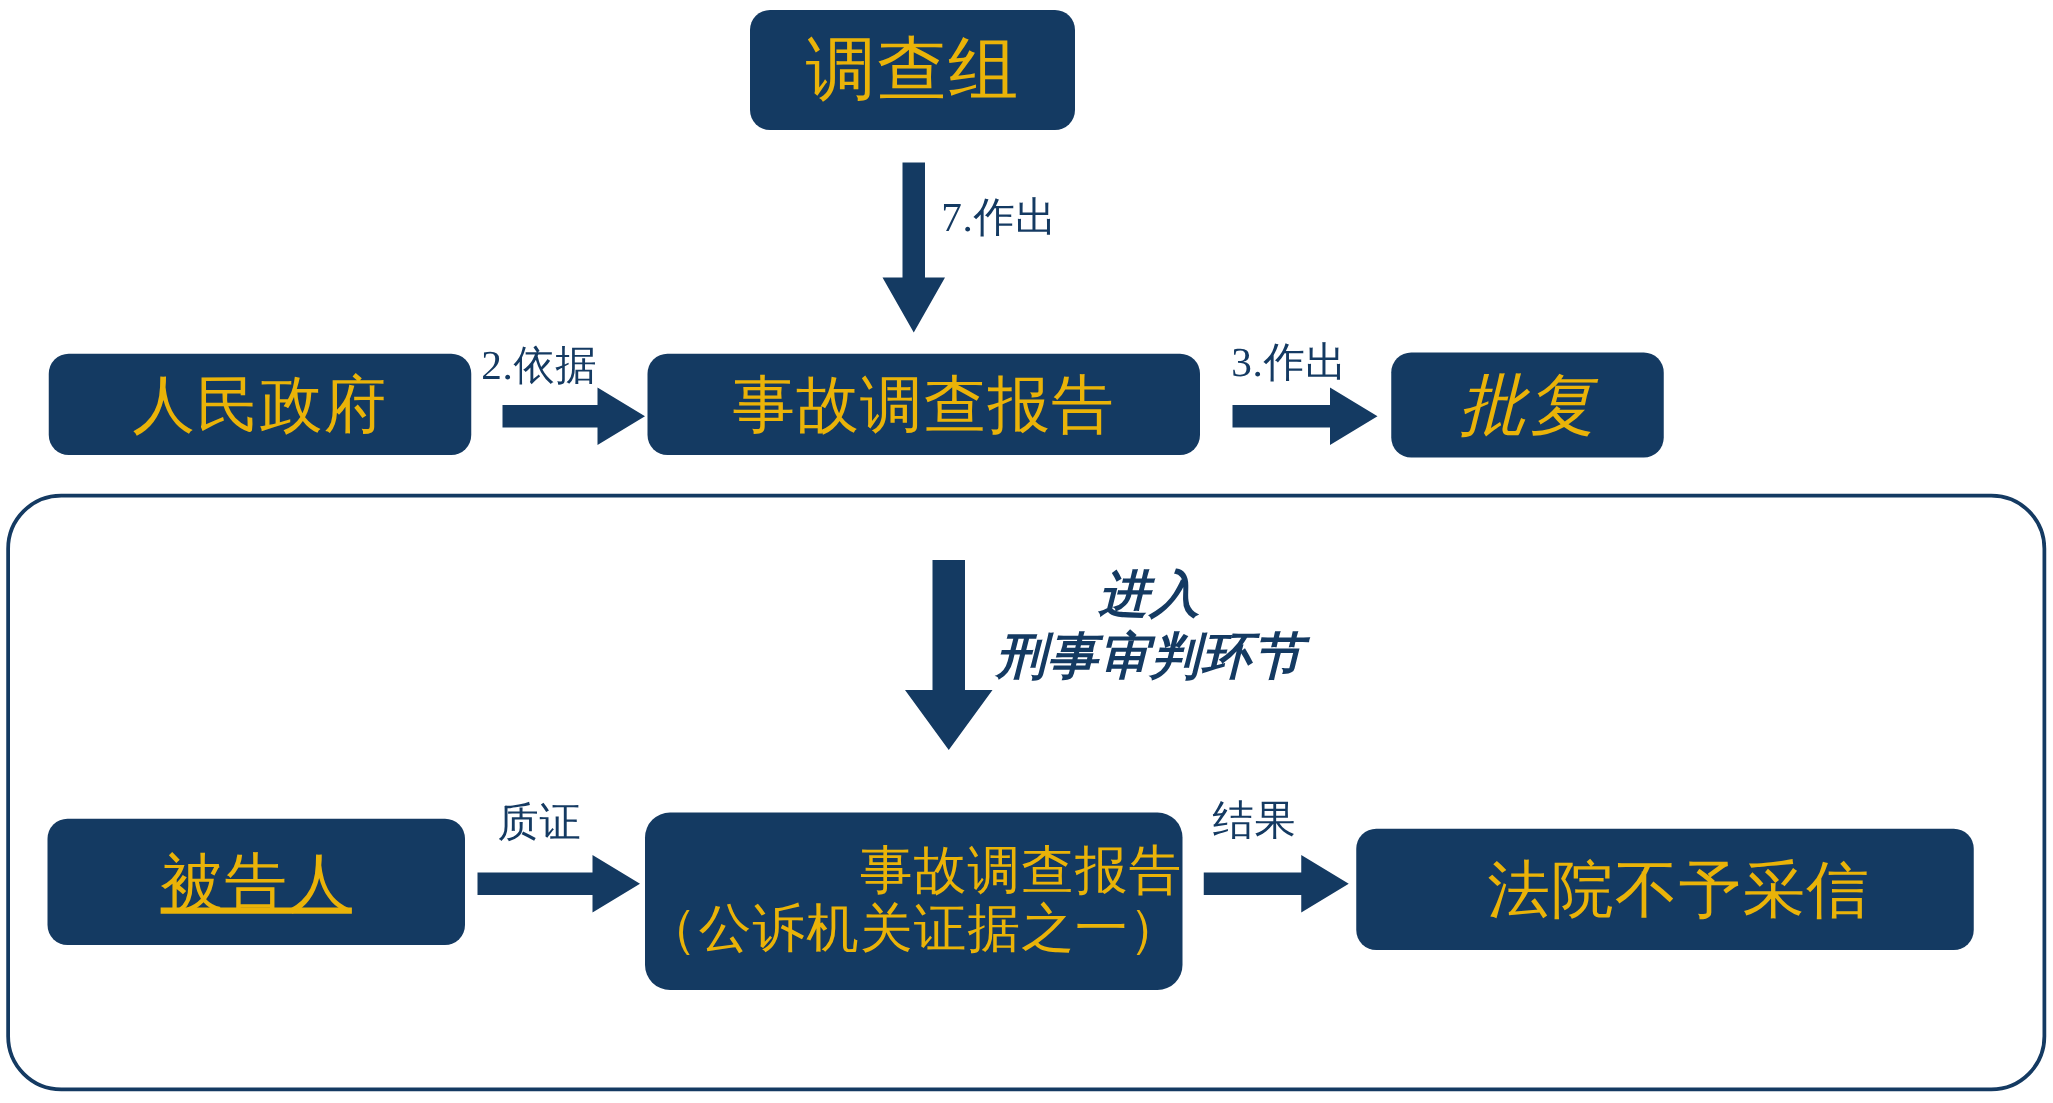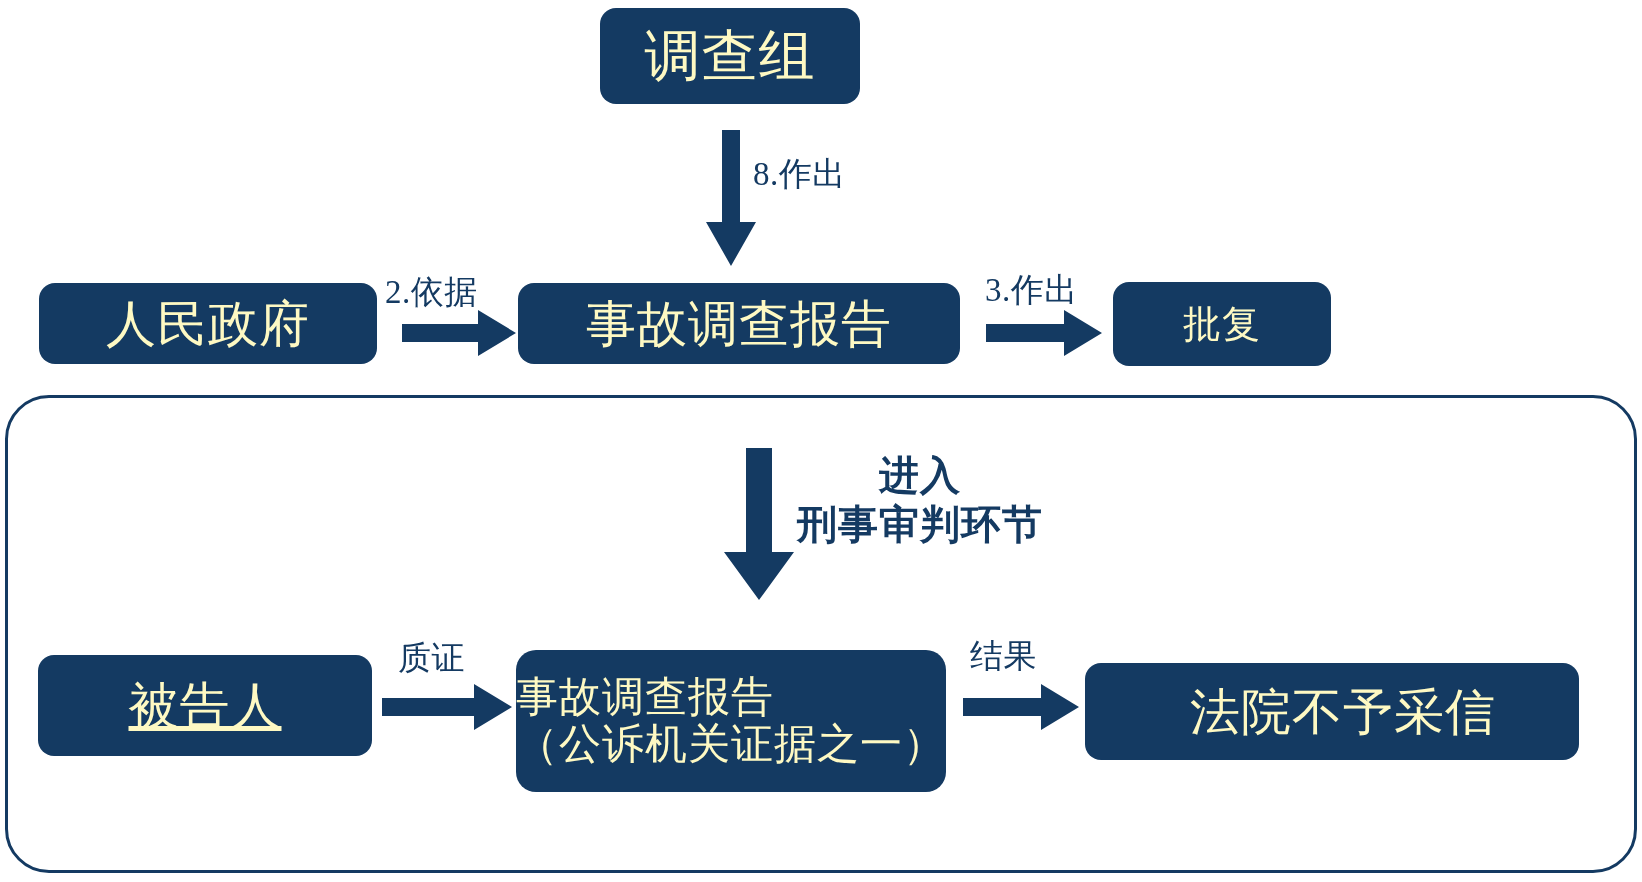--- a/index.html
+++ b/index.html
@@ -14,36 +14,36 @@
     position: relative;
     width: 1642px;
     height: 882px;
     background: #ffffff;
   }
 
   
   .node {
     position: absolute;
     background: #143A62;
-    color: #fef9c3;
+    color: #eab308;
     border-radius: 16px;
     display: flex;
     align-items: center;
     justify-content: center;
-    text-align: left;
+    text-align: right;
     font-family: "Liberation Serif", "DejaVu Serif", serif;
     line-height: 1.12;
     white-space: pre-line;
     letter-spacing: 1px;
   }
 
   #node-investigation-team { left: 600px;  top: 8px;   width: 260px; height: 96px;  font-size: 56px; }
   #node-government        { left: 39px;   top: 283px; width: 338px; height: 81px;  font-size: 50px; }
   #node-report-top        { left: 518px;  top: 283px; width: 442px; height: 81px;  font-size: 50px; }
-  #node-reply             { left: 1113px; top: 282px; width: 218px; height: 84px;  font-size: 38px; }
+  #node-reply             { left: 1113px; top: 282px; width: 218px; height: 84px;  font-size: 54px; font-style: italic; }
   #node-defendant         { left: 38px;   top: 655px; width: 334px; height: 101px; font-size: 50px; text-decoration: underline; }
   #node-report-evidence   { left: 516px;  top: 650px; width: 430px; height: 142px; font-size: 42px; border-radius: 20px; }
   #node-court-reject      { left: 1085px; top: 663px; width: 494px; height: 97px;  font-size: 50px; padding-left: 22px; }
 
   
   #trial-container {
     position: absolute;
     left: 5px;
     top: 395px;
     width: 1632px;
@@ -68,35 +68,36 @@
   #label-phase {
     position: absolute;
     color: #143A62;
     font-family: "Liberation Serif", "DejaVu Serif", serif;
     font-weight: bold;
     font-size: 40px;
     line-height: 1.22;
     white-space: pre-line;
     text-align: center;
     letter-spacing: 1px;
+    font-style: italic;
   }
 </style>
 </head>
 <body>
 
 <div id="canvas">
 
   <div id="trial-container"></div>
 
   <div class="node" id="node-investigation-team">调查组</div>
 
   <svg class="arrow-svg" style="left:700px; top:130px;" width="62" height="140" viewBox="0 0 62 140">
     <polygon points="22,0 40,0 40,92 56,92 31,136 6,92 22,92" fill="#143A62"></polygon>
   </svg>
-  <div class="edge-label" style="left:753px; top:152px;">8.作出</div>
+  <div class="edge-label" style="left:753px; top:152px;">7.作出</div>
 
   <div class="node" id="node-government">人民政府</div>
 
   <div class="node" id="node-report-top">事故调查报告</div>
 
   <div class="node" id="node-reply">批复</div>
 
   <svg class="arrow-svg" style="left:402px; top:310px;" width="116" height="46" viewBox="0 0 116 46">
     <polygon points="0,14 76,14 76,0 114,23 76,46 76,32 0,32" fill="#143A62"></polygon>
   </svg>

